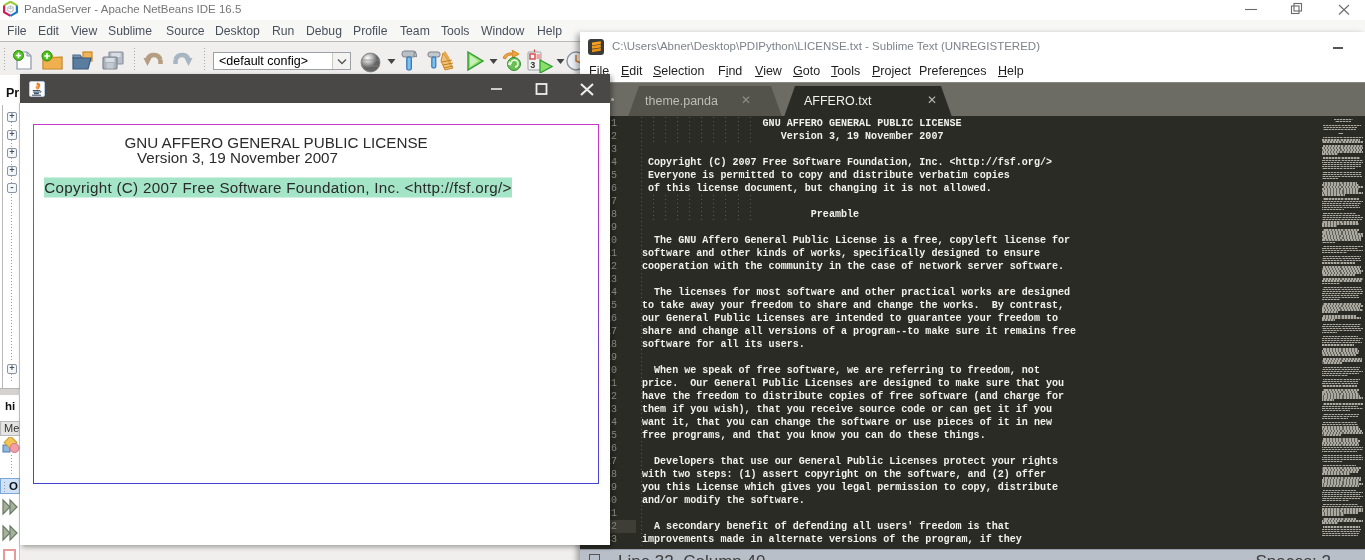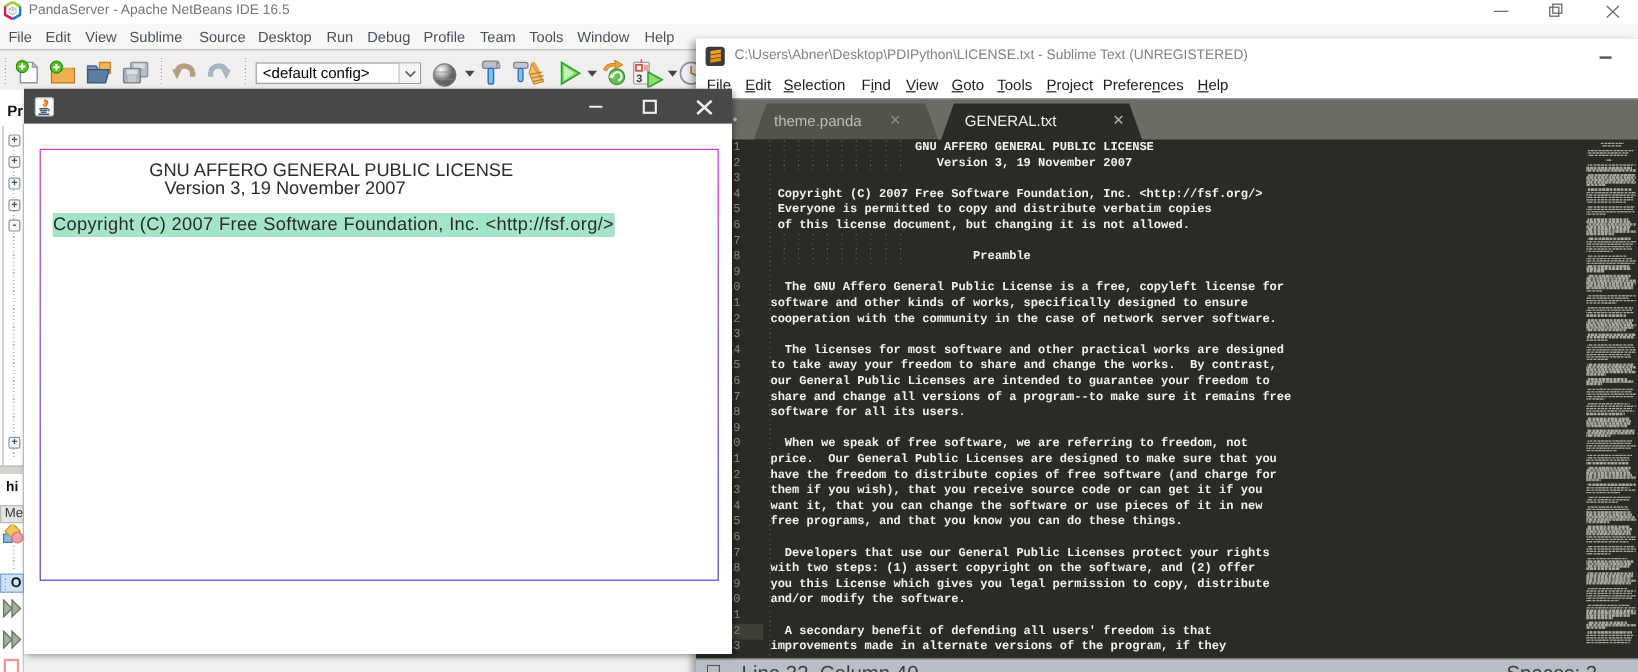--- a/index.html
+++ b/index.html
@@ -267,21 +267,21 @@
   </div>
   <div id="tabbar">
     <div style="position:absolute;left:31px;top:15px;width:3px;height:3px;border-radius:50%;background:#c4c4be"></div>
     <div class="tab" style="left:48px;width:154px;background:#53524b;
       clip-path:polygon(11px 0, 143px 0, 154px 100%, 0 100%)">
       <span style="position:absolute;left:17px;top:8px;font-size:12.5px;color:#bdbdb6">theme.panda</span>
       <span style="position:absolute;left:113px;top:7px;font-size:12px;color:#8f8f88">✕</span>
     </div>
     <div class="tab" style="left:204px;width:168px;background:#2b2b25;
       clip-path:polygon(11px 0, 157px 0, 168px 100%, 0 100%)">
-      <span style="position:absolute;left:20px;top:8px;font-size:12.5px;color:#f2f2ec">GENERAL.txt</span>
+      <span style="position:absolute;left:20px;top:8px;font-size:12.5px;color:#f2f2ec">AFFERO.txt</span>
       <span style="position:absolute;left:143px;top:7px;font-size:12px;color:#b7b7b0">✕</span>
     </div>
   </div>
   <div id="editor">
     <div style="position:absolute;left:0;top:404px;width:56px;height:13px;background:#3e3e36"></div>
     <pre id="gutter">1
 2
 3
 4
 5

